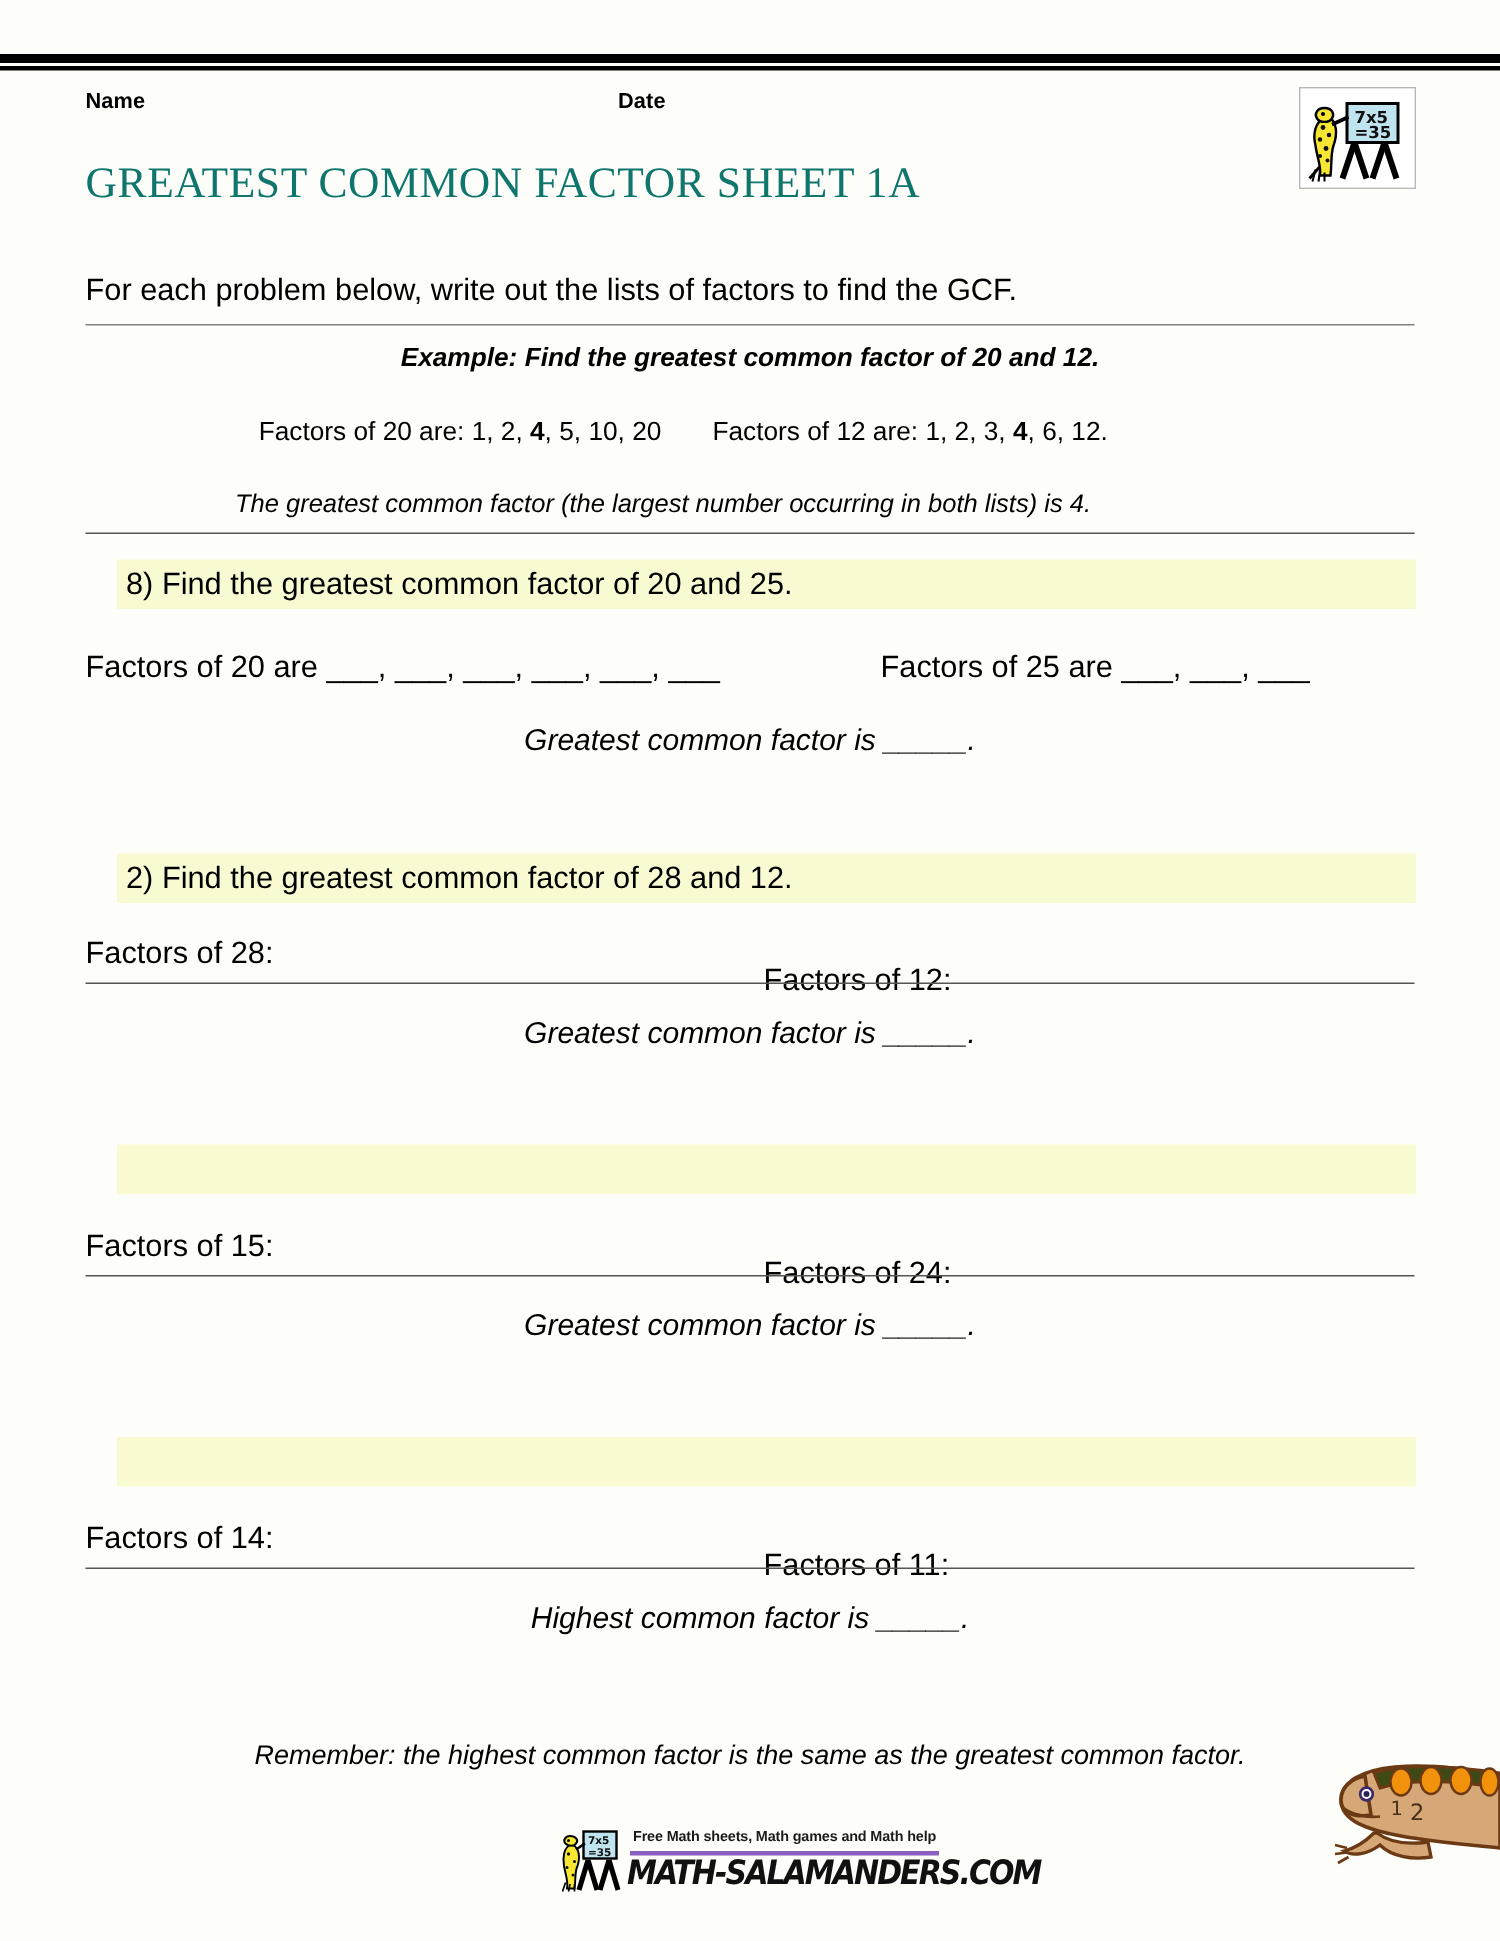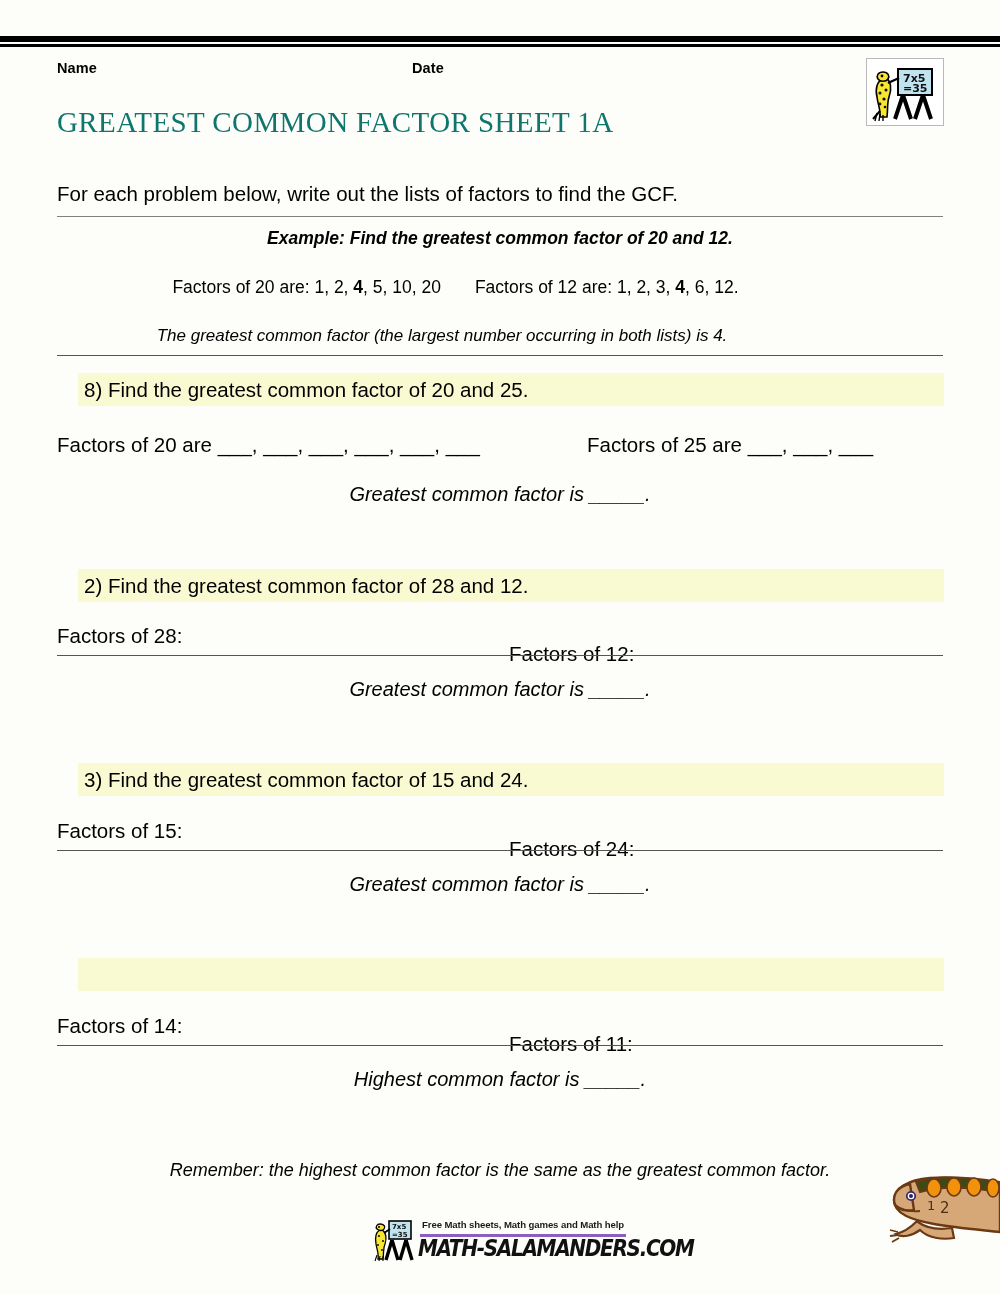--- a/index.html
+++ b/index.html
@@ -323,21 +323,20 @@
   <div class="qband" style="top:569px;"></div>
   <div class="qband-text" style="top:574px;">2)  Find the greatest common factor of 28 and 12.</div>
   <div class="qrow" style="top:624px;">
     <span>Factors of 28:</span>
     <span class="col-right">Factors of 12:</span>
   </div>
   <div class="rule rule-dark" style="top:655px;"></div>
   <div class="answer-line" style="top:678px;">Greatest common factor is _____.</div>
 
   <div class="qband" style="top:763px;"></div>
-  <div class="qband-text" style="top:768px;">3)  Find the greatest common factor of 15 and 24.</div>
   <div class="qrow" style="top:819px;">
     <span>Factors of 15:</span>
     <span class="col-right">Factors of 24:</span>
   </div>
   <div class="rule rule-dark" style="top:850px;"></div>
   <div class="answer-line" style="top:873px;">Greatest common factor is _____.</div>
 
   <div class="qband" style="top:958px;"></div>
   <div class="qrow" style="top:1014px;">
     <span>Factors of 14:</span>

